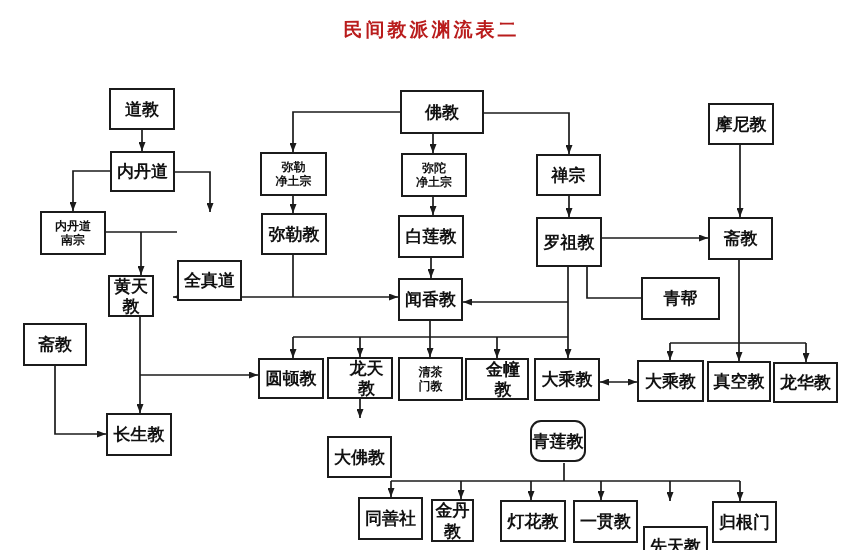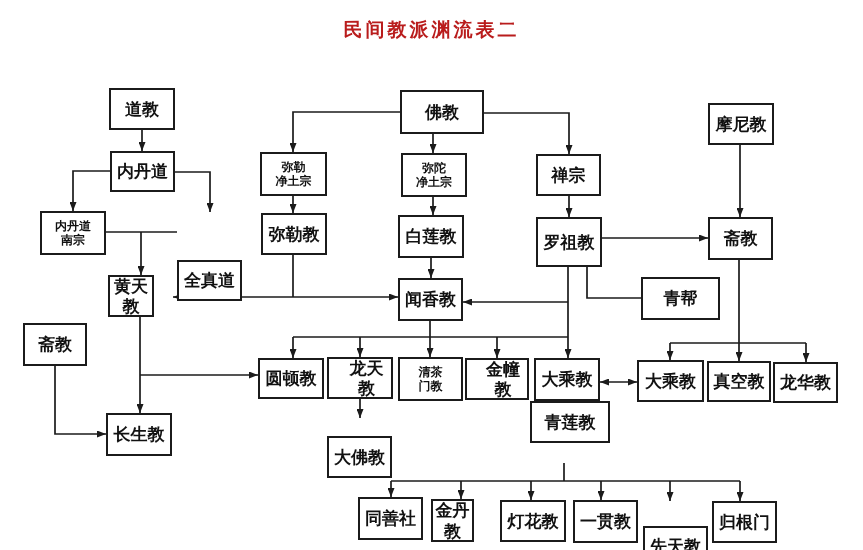--- a/index.html
+++ b/index.html
@@ -99,21 +99,21 @@
       <div class="node" style="left: 327px; top: 357px; width: 66px; height: 42px; padding-left: 13px;">龙天教</div>
       <div class="node two-line" style="left: 398px; top: 357px; width: 65px; height: 44px;">清茶
 门教</div>
       <div class="node" style="left: 465px; top: 358px; width: 64px; height: 42px; padding-left: 12px;">金幢教</div>
       <div class="node" style="left: 534px; top: 358px; width: 66px; height: 43px;">大乘教</div>
       <div class="node" style="left: 637px; top: 360px; width: 67px; height: 42px;">大乘教</div>
       <div class="node" style="left: 707px; top: 361px; width: 64px; height: 41px;">真空教</div>
       <div class="node" style="left: 773px; top: 362px; width: 65px; height: 41px;">龙华教</div>
       <div class="node" style="left: 106px; top: 413px; width: 66px; height: 43px;">长生教</div>
       <div class="node" style="left: 327px; top: 436px; width: 65px; height: 42px;">大佛教</div>
-      <div class="node" style="left: 530px; top: 401px; width: 80px; height: 42px;">青莲教</div>
+      <div class="node" style="left: 530px; top: 420px; width: 56px; height: 42px; border-radius: 11px;">青莲教</div>
       <div class="node" style="left: 358px; top: 497px; width: 65px; height: 43px;">同善社</div>
       <div class="node" style="left: 431px; top: 499px; width: 43px; height: 43px;">金丹教</div>
       <div class="node" style="left: 500px; top: 500px; width: 66px; height: 42px;">灯花教</div>
       <div class="node" style="left: 573px; top: 500px; width: 65px; height: 43px;">一贯教</div>
       <div class="node" style="left: 643px; top: 501px; width: 65px; height: 41px; margin-top: 25px;">先天教</div>
       <div class="node" style="left: 712px; top: 501px; width: 65px; height: 42px;">归根门</div>
     </div>
 </div>
 
 </body></html>

